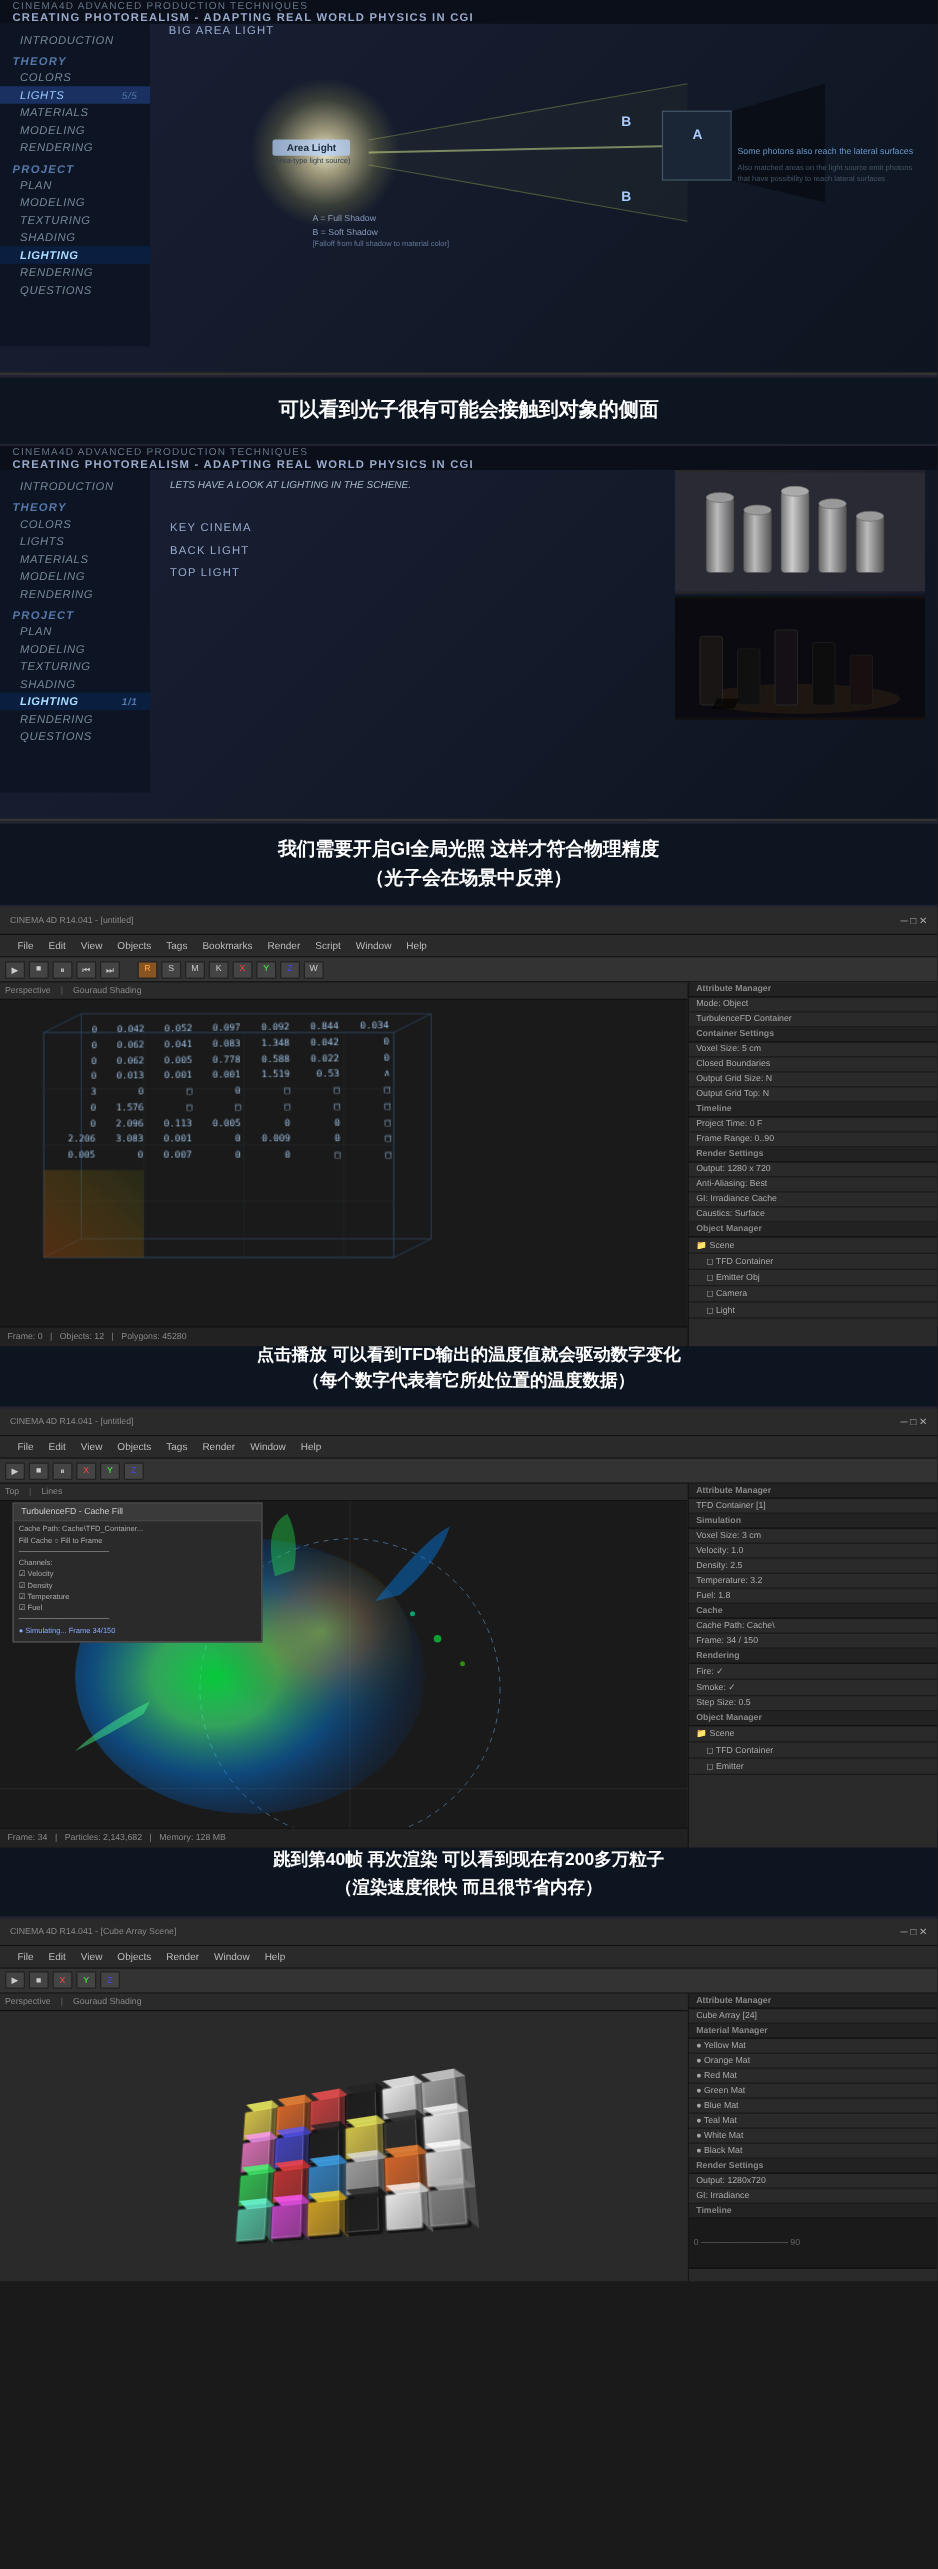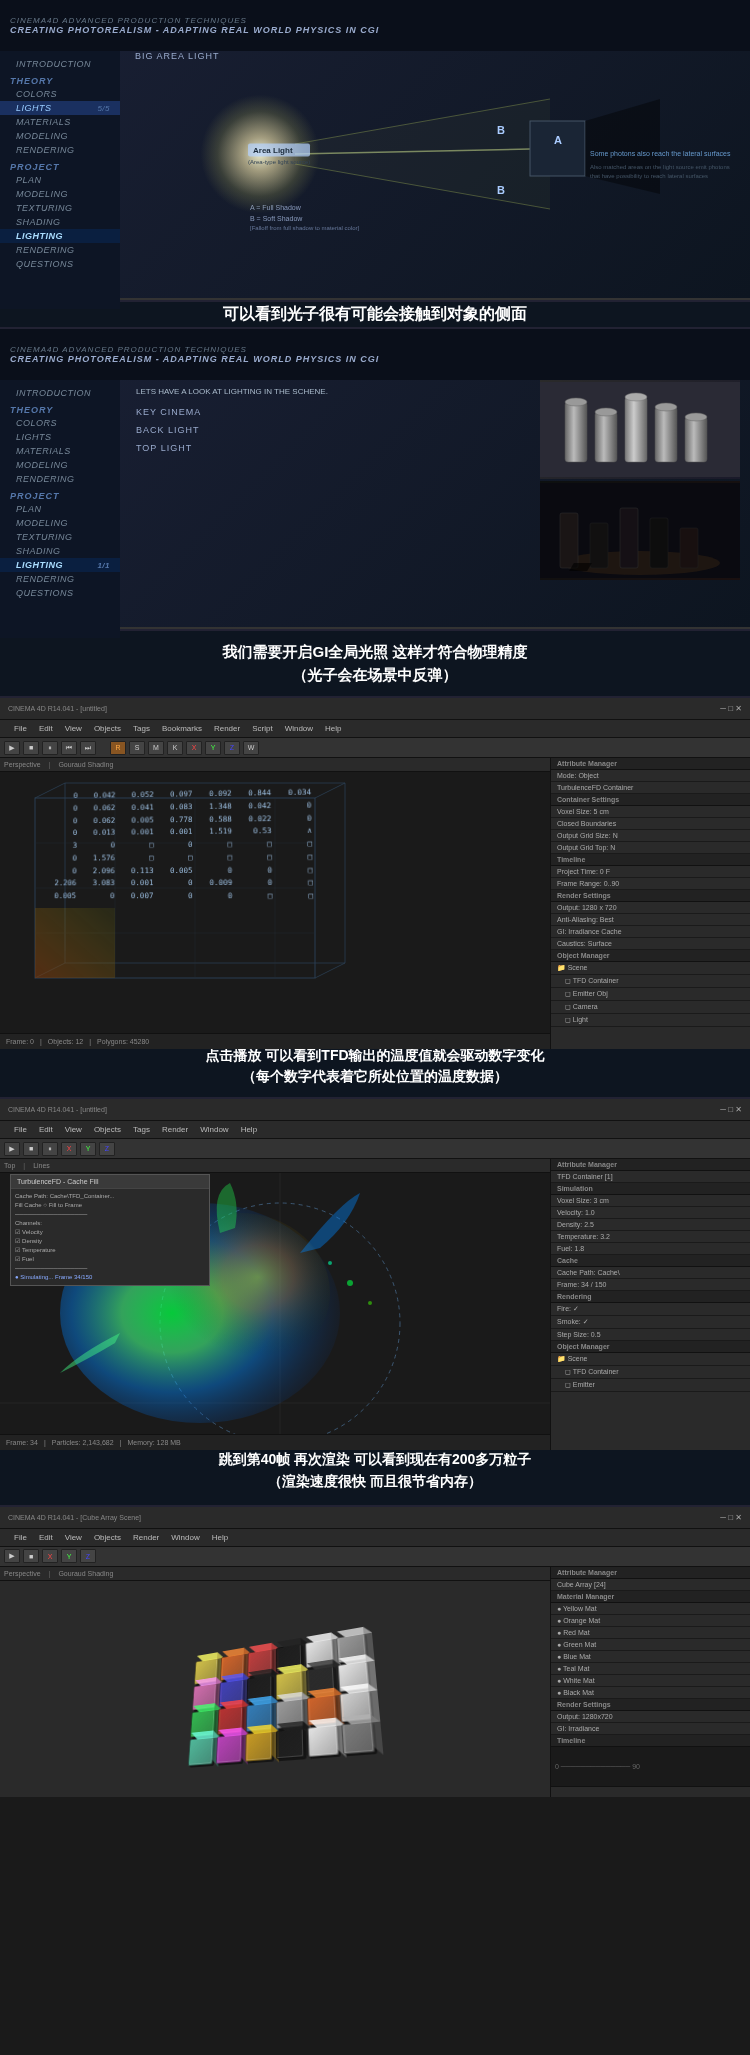--- a/index.html
+++ b/index.html
@@ -19,25 +19,24 @@
     }
 
     .panel-1 {
       height: 300px;
       background: linear-gradient(135deg, #1a2035 0%, #0d1520 100%);
       border-bottom: 2px solid #333;
     }
 
     .panel-header {
       background: #0a0f1a;
-      padding: 16px 10px;
+      padding: 0 10px;
       font-size: 9px;
       color: #8899aa;
       letter-spacing: 1px;
-      font-style: italic;
     }
 
     .panel-content {
       display: flex;
       height: calc(100% - 40px);
     }
 
     
     .sidebar {
       width: 120px;
@@ -129,21 +128,21 @@
       width: 120px;
       height: 120px;
       border-radius: 50%;
       background: radial-gradient(circle, rgba(255,255,220,0.9) 0%, rgba(255,240,180,0.6) 20%, rgba(200,200,100,0.2) 50%, transparent 70%);
       z-index: 2;
     }
 
     
     .caption-bar {
       background: #0d1520;
-      padding: 2px 20px;
+      padding: 16px 20px;
       text-align: center;
       font-size: 16px;
       color: #fff;
       font-weight: bold;
       border-top: 2px solid #223;
       border-bottom: 2px solid #223;
     }
 
     
     .panel-2 {
@@ -160,22 +159,23 @@
     }
 
     .shading-text {
       flex: 1;
       padding: 6px;
     }
 
     .shading-intro {
       font-size: 8px;
       color: #aabbcc;
-      margin-bottom: 6px;
+      margin-bottom: 20px;
       line-height: 1.4;
+      font-style: italic;
     }
 
     .shading-key-items {
       font-size: 9px;
       color: #99aacc;
       line-height: 2;
       letter-spacing: 1px;
     }
 
     .shading-images {
@@ -511,21 +511,21 @@
 
           <line x1="175" y1="85" x2="410" y2="80" stroke="rgba(220,240,150,0.5)" stroke-width="1.5"></line>
 
           <polygon points="175,75 430,30 430,140 175,95" fill="rgba(200,230,100,0.04)" stroke="none"></polygon>
 
           <rect x="410" y="52" width="55" height="55" fill="#1a2535" stroke="#445566" stroke-width="1"></rect>
 
           <polygon points="465,52 540,30 540,125 465,107" fill="rgba(0,0,0,0.4)" stroke="none"></polygon>
         </svg>
 
-        <div style="position:absolute;left:128px;top:50%;transform:translateY(-50%);z-index:4;text-align:left;">
+        <div style="position:absolute;left:98px;top:50%;transform:translateY(-50%);z-index:4;text-align:center;">
           <div style="font-size:8px;font-weight:bold;color:#1a2a3a;background:rgba(180,210,255,0.7);padding:2px 5px;border-radius:2px;">Area Light</div>
           <div style="font-size:6px;color:#334455;margin-top:2px;">(Area-type light source)</div>
         </div>
 
         <div style="position:absolute;right:245px;top:55px;font-size:11px;color:#aaccff;font-weight:bold;">B</div>
         <div style="position:absolute;right:188px;top:65px;font-size:11px;color:#aaccff;font-weight:bold;">A</div>
         <div style="position:absolute;right:245px;top:115px;font-size:11px;color:#aaccff;font-weight:bold;">B</div>
 
         <div style="position:absolute;left:130px;bottom:5px;font-size:7px;color:#8899bb;line-height:1.6;">
           <div>A = Full Shadow</div>

